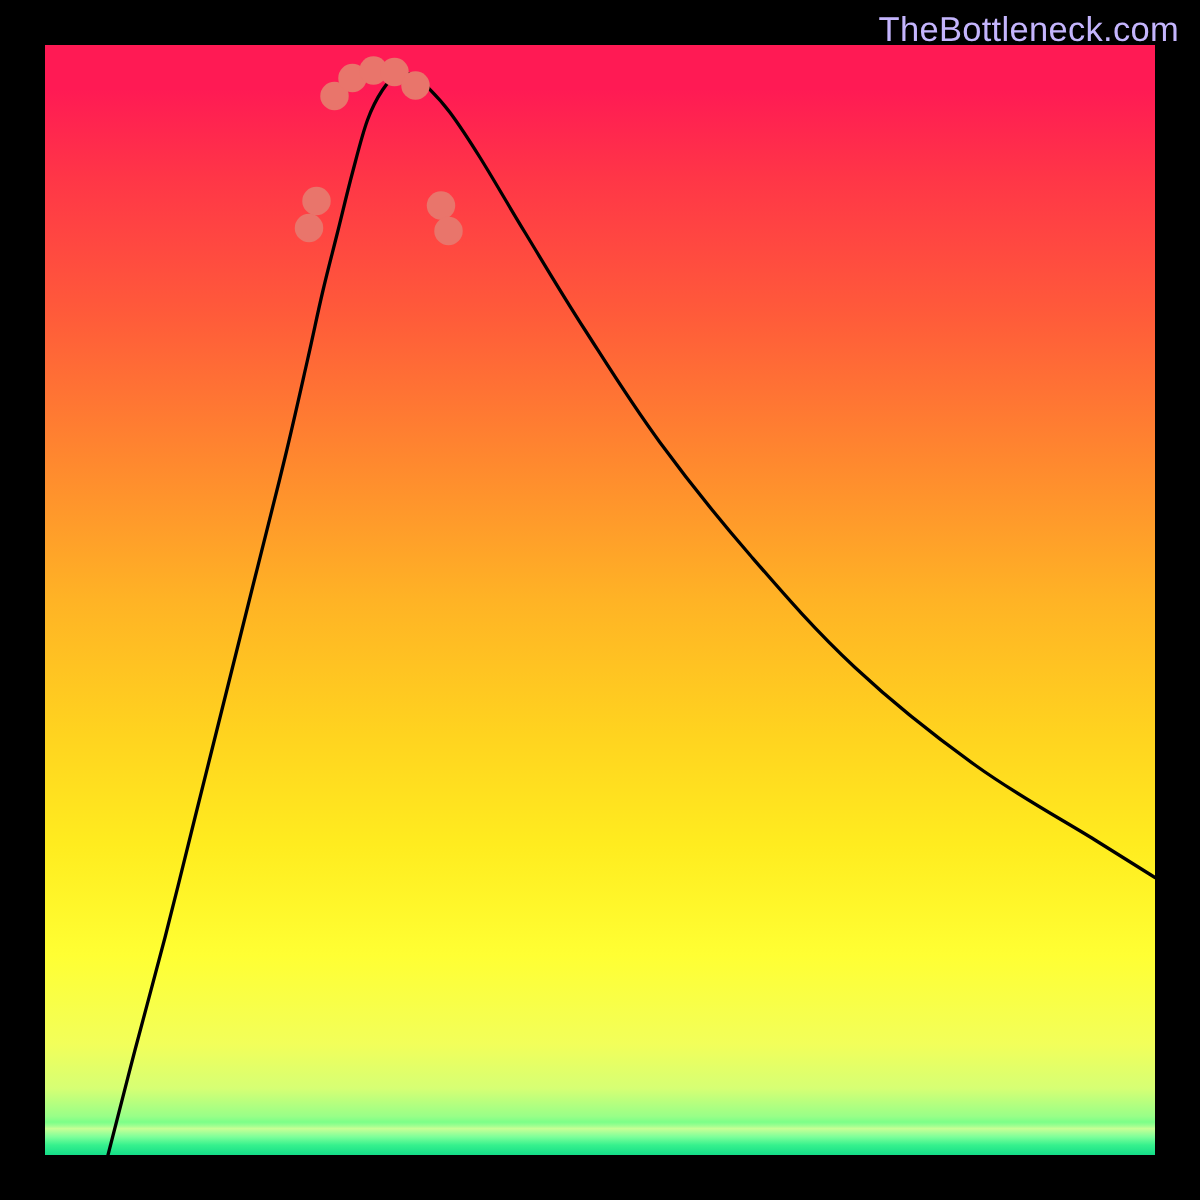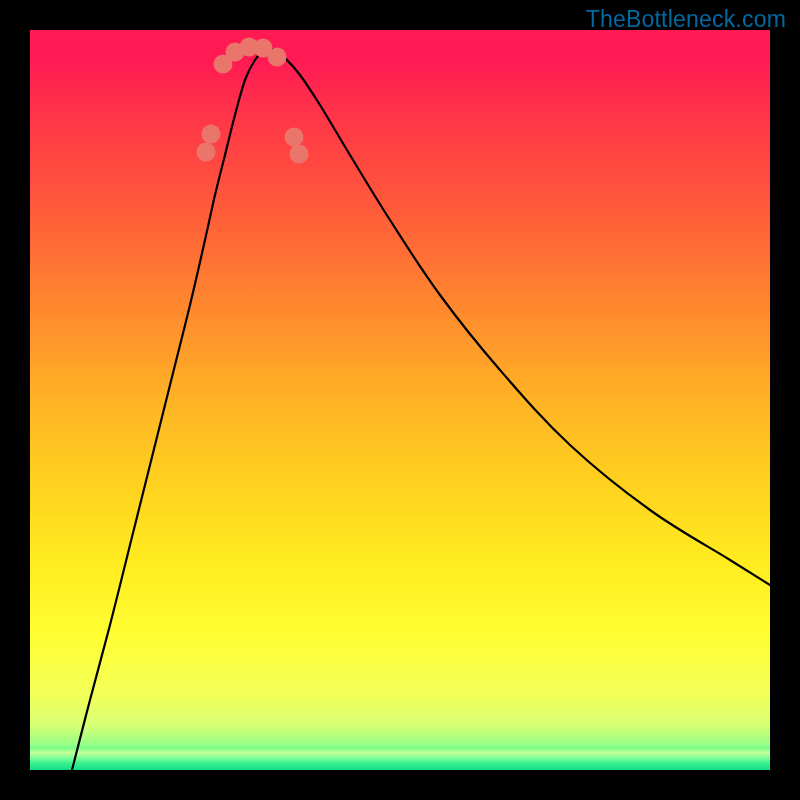--- a/index.html
+++ b/index.html
@@ -60,21 +60,21 @@
       #7dff9a 45%,
       #36f18d 70%,
       #14dd88 100%
     );
     pointer-events: none;
   }
   .watermark {
     position: absolute;
     top: 6px;
     right: 14px;
-    color: #0369a1;
+    color: #c4b5fd;
     font-size: 23px;
     font-weight: 500;
     letter-spacing: 0.2px;
     text-align: center;
   }
   svg.curve {
     position: absolute;
     inset: 0;
   }
 </style>

